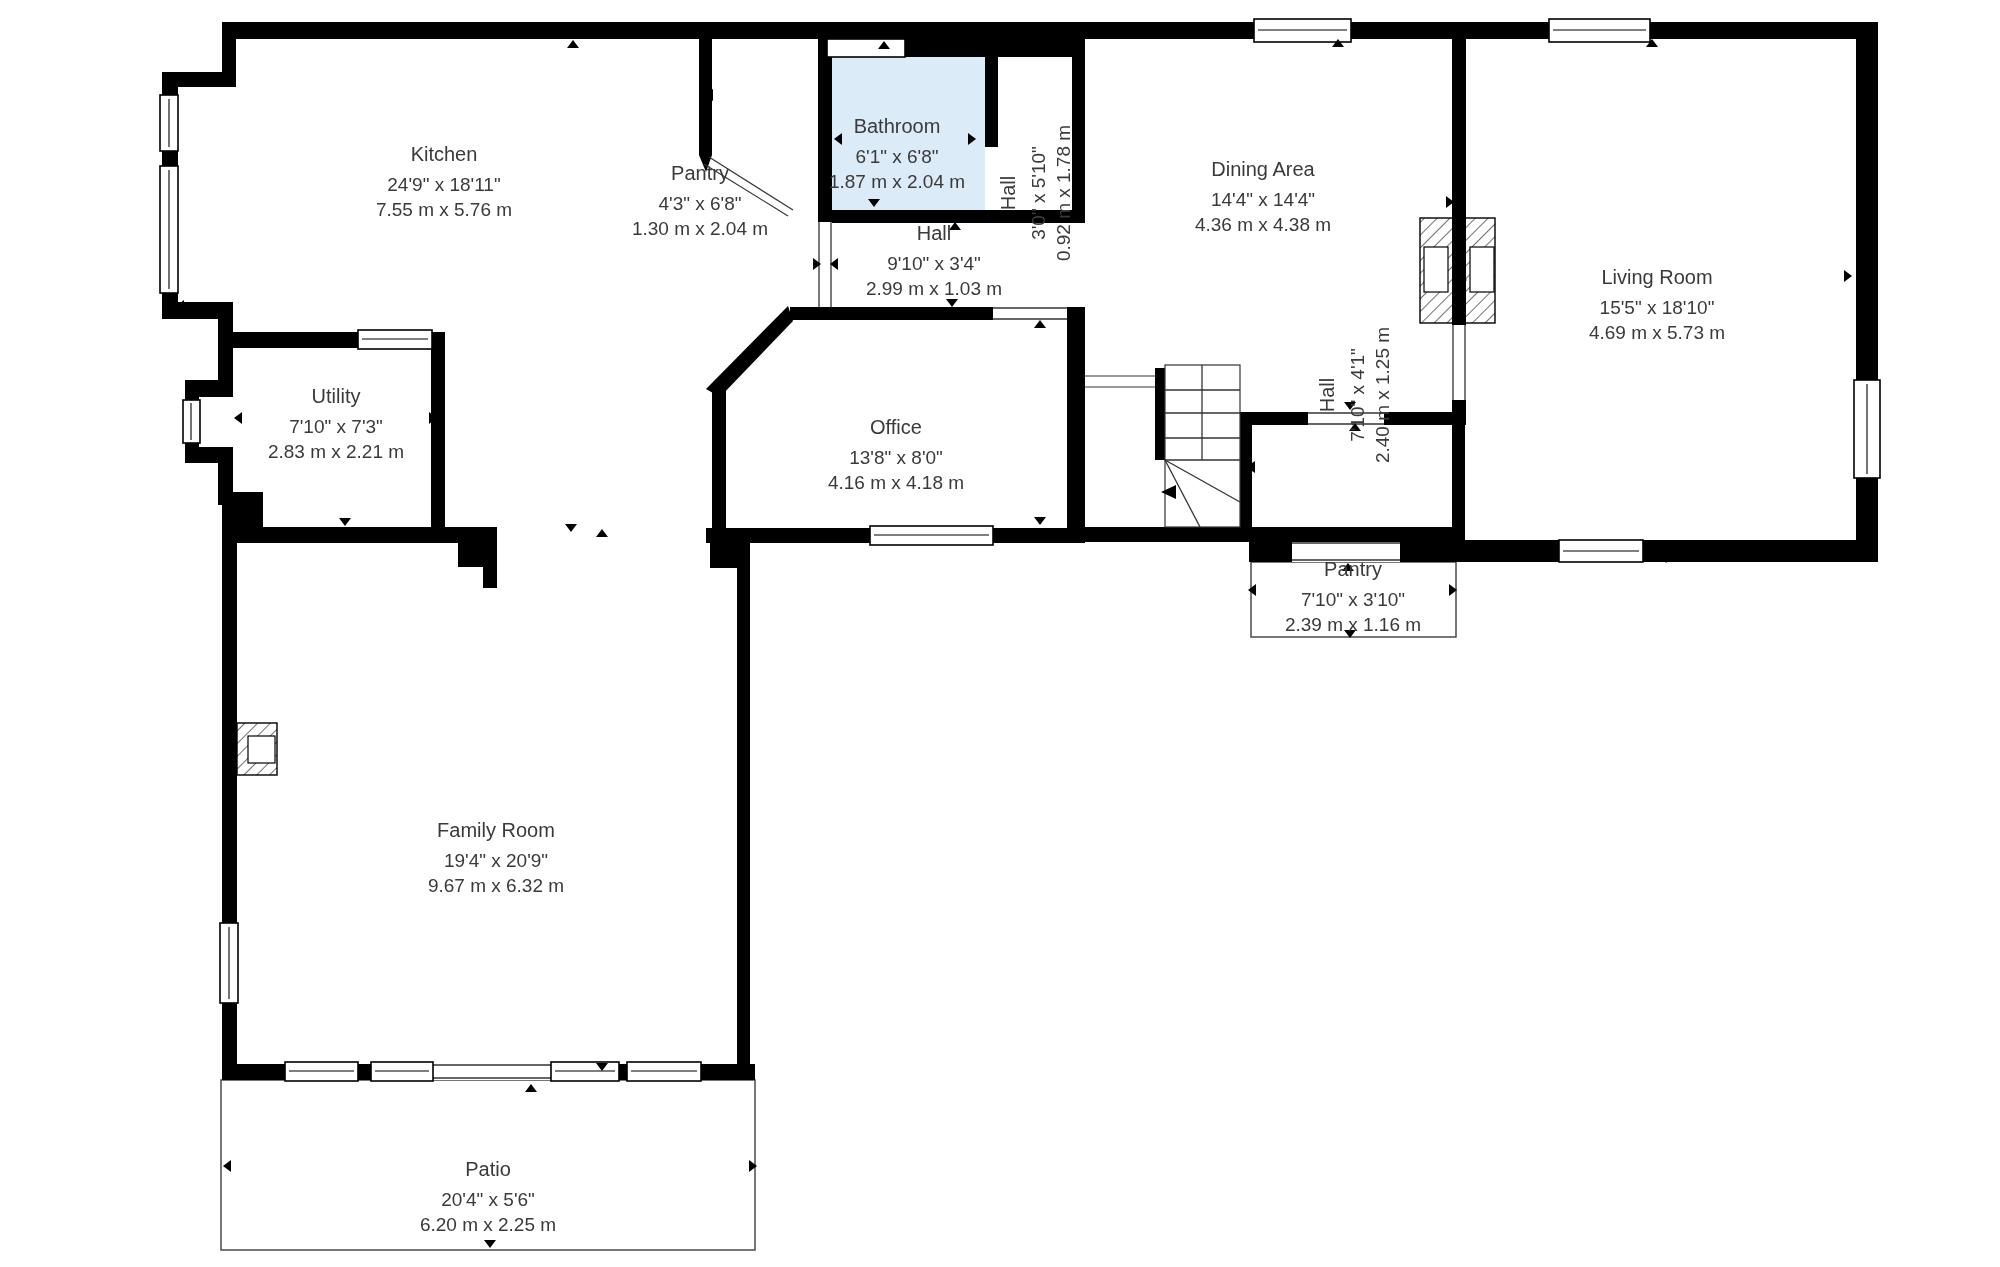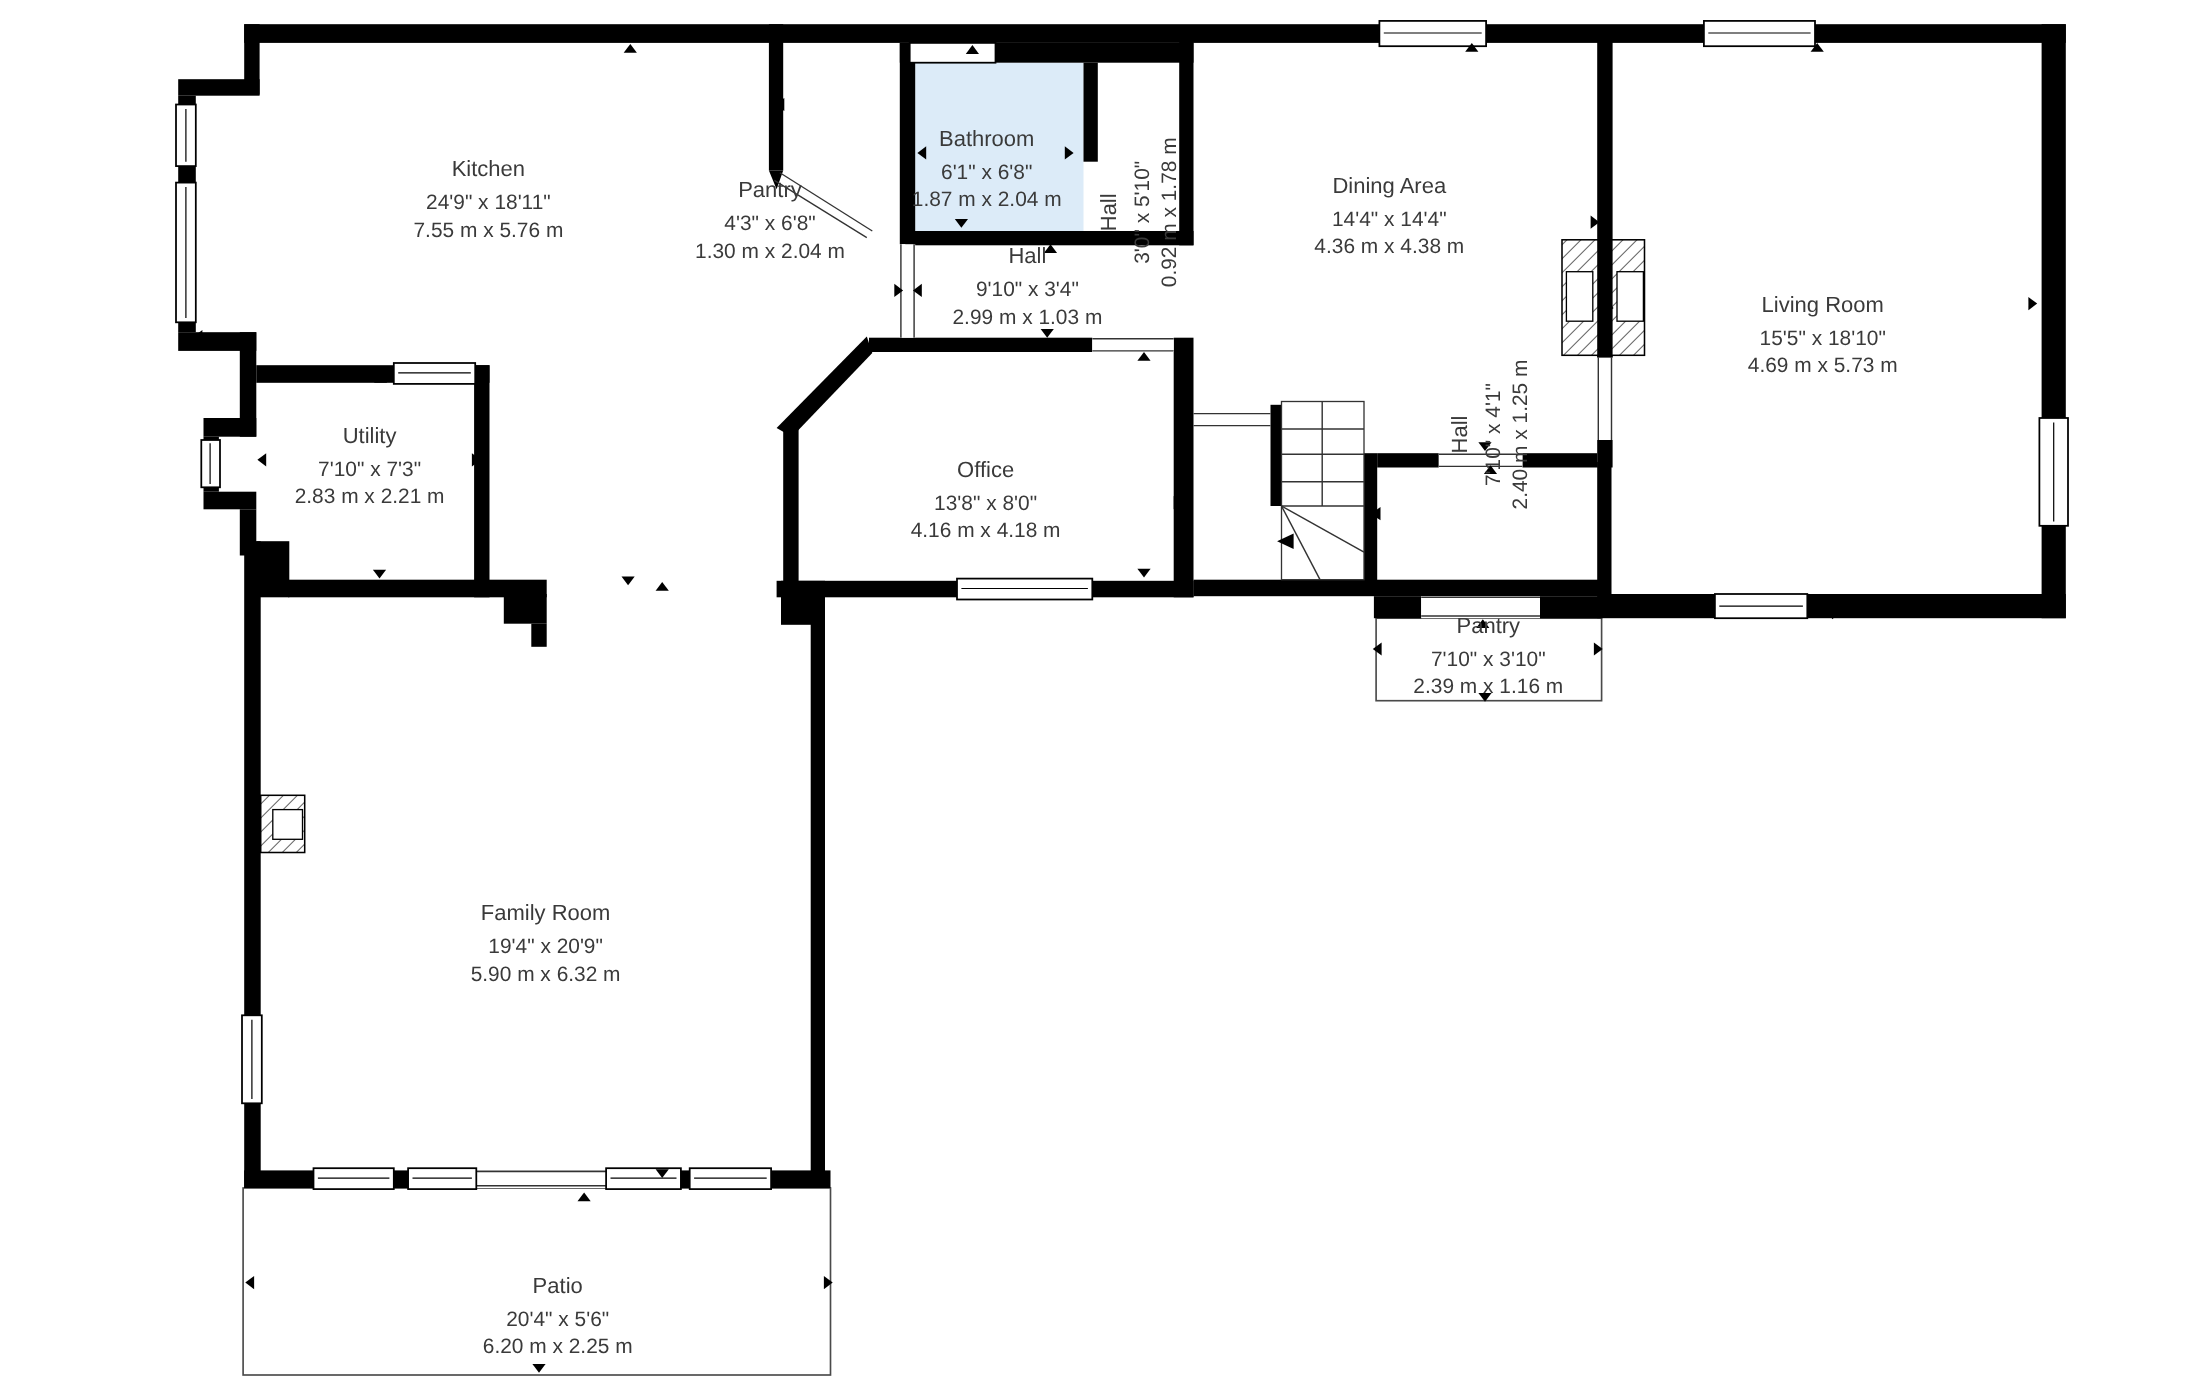--- a/index.html
+++ b/index.html
@@ -327,22 +327,22 @@
 
   <div class="room-label" style="left:1353px; top:597px">
     <div class="rname">Pantry</div>
     <div class="rdim">7'10" x 3'10"</div>
     <div class="rdim">2.39 m x 1.16 m</div>
   </div>
 
   <div class="room-label" style="left:496px; top:858px">
     <div class="rname">Family Room</div>
     <div class="rdim">19'4" x 20'9"</div>
-    <div class="rdim">5.90 m x 6.32 m</div>
-  </div>
-
-  <div class="room-label" style="left:507px; top:1197px">
+    <div class="rdim">9.67 m x 6.32 m</div>
+  </div>
+
+  <div class="room-label" style="left:488px; top:1197px">
     <div class="rname">Patio</div>
     <div class="rdim">20'4" x 5'6"</div>
     <div class="rdim">6.20 m x 2.25 m</div>
   </div>
 
 </div>
 
 </body></html>

